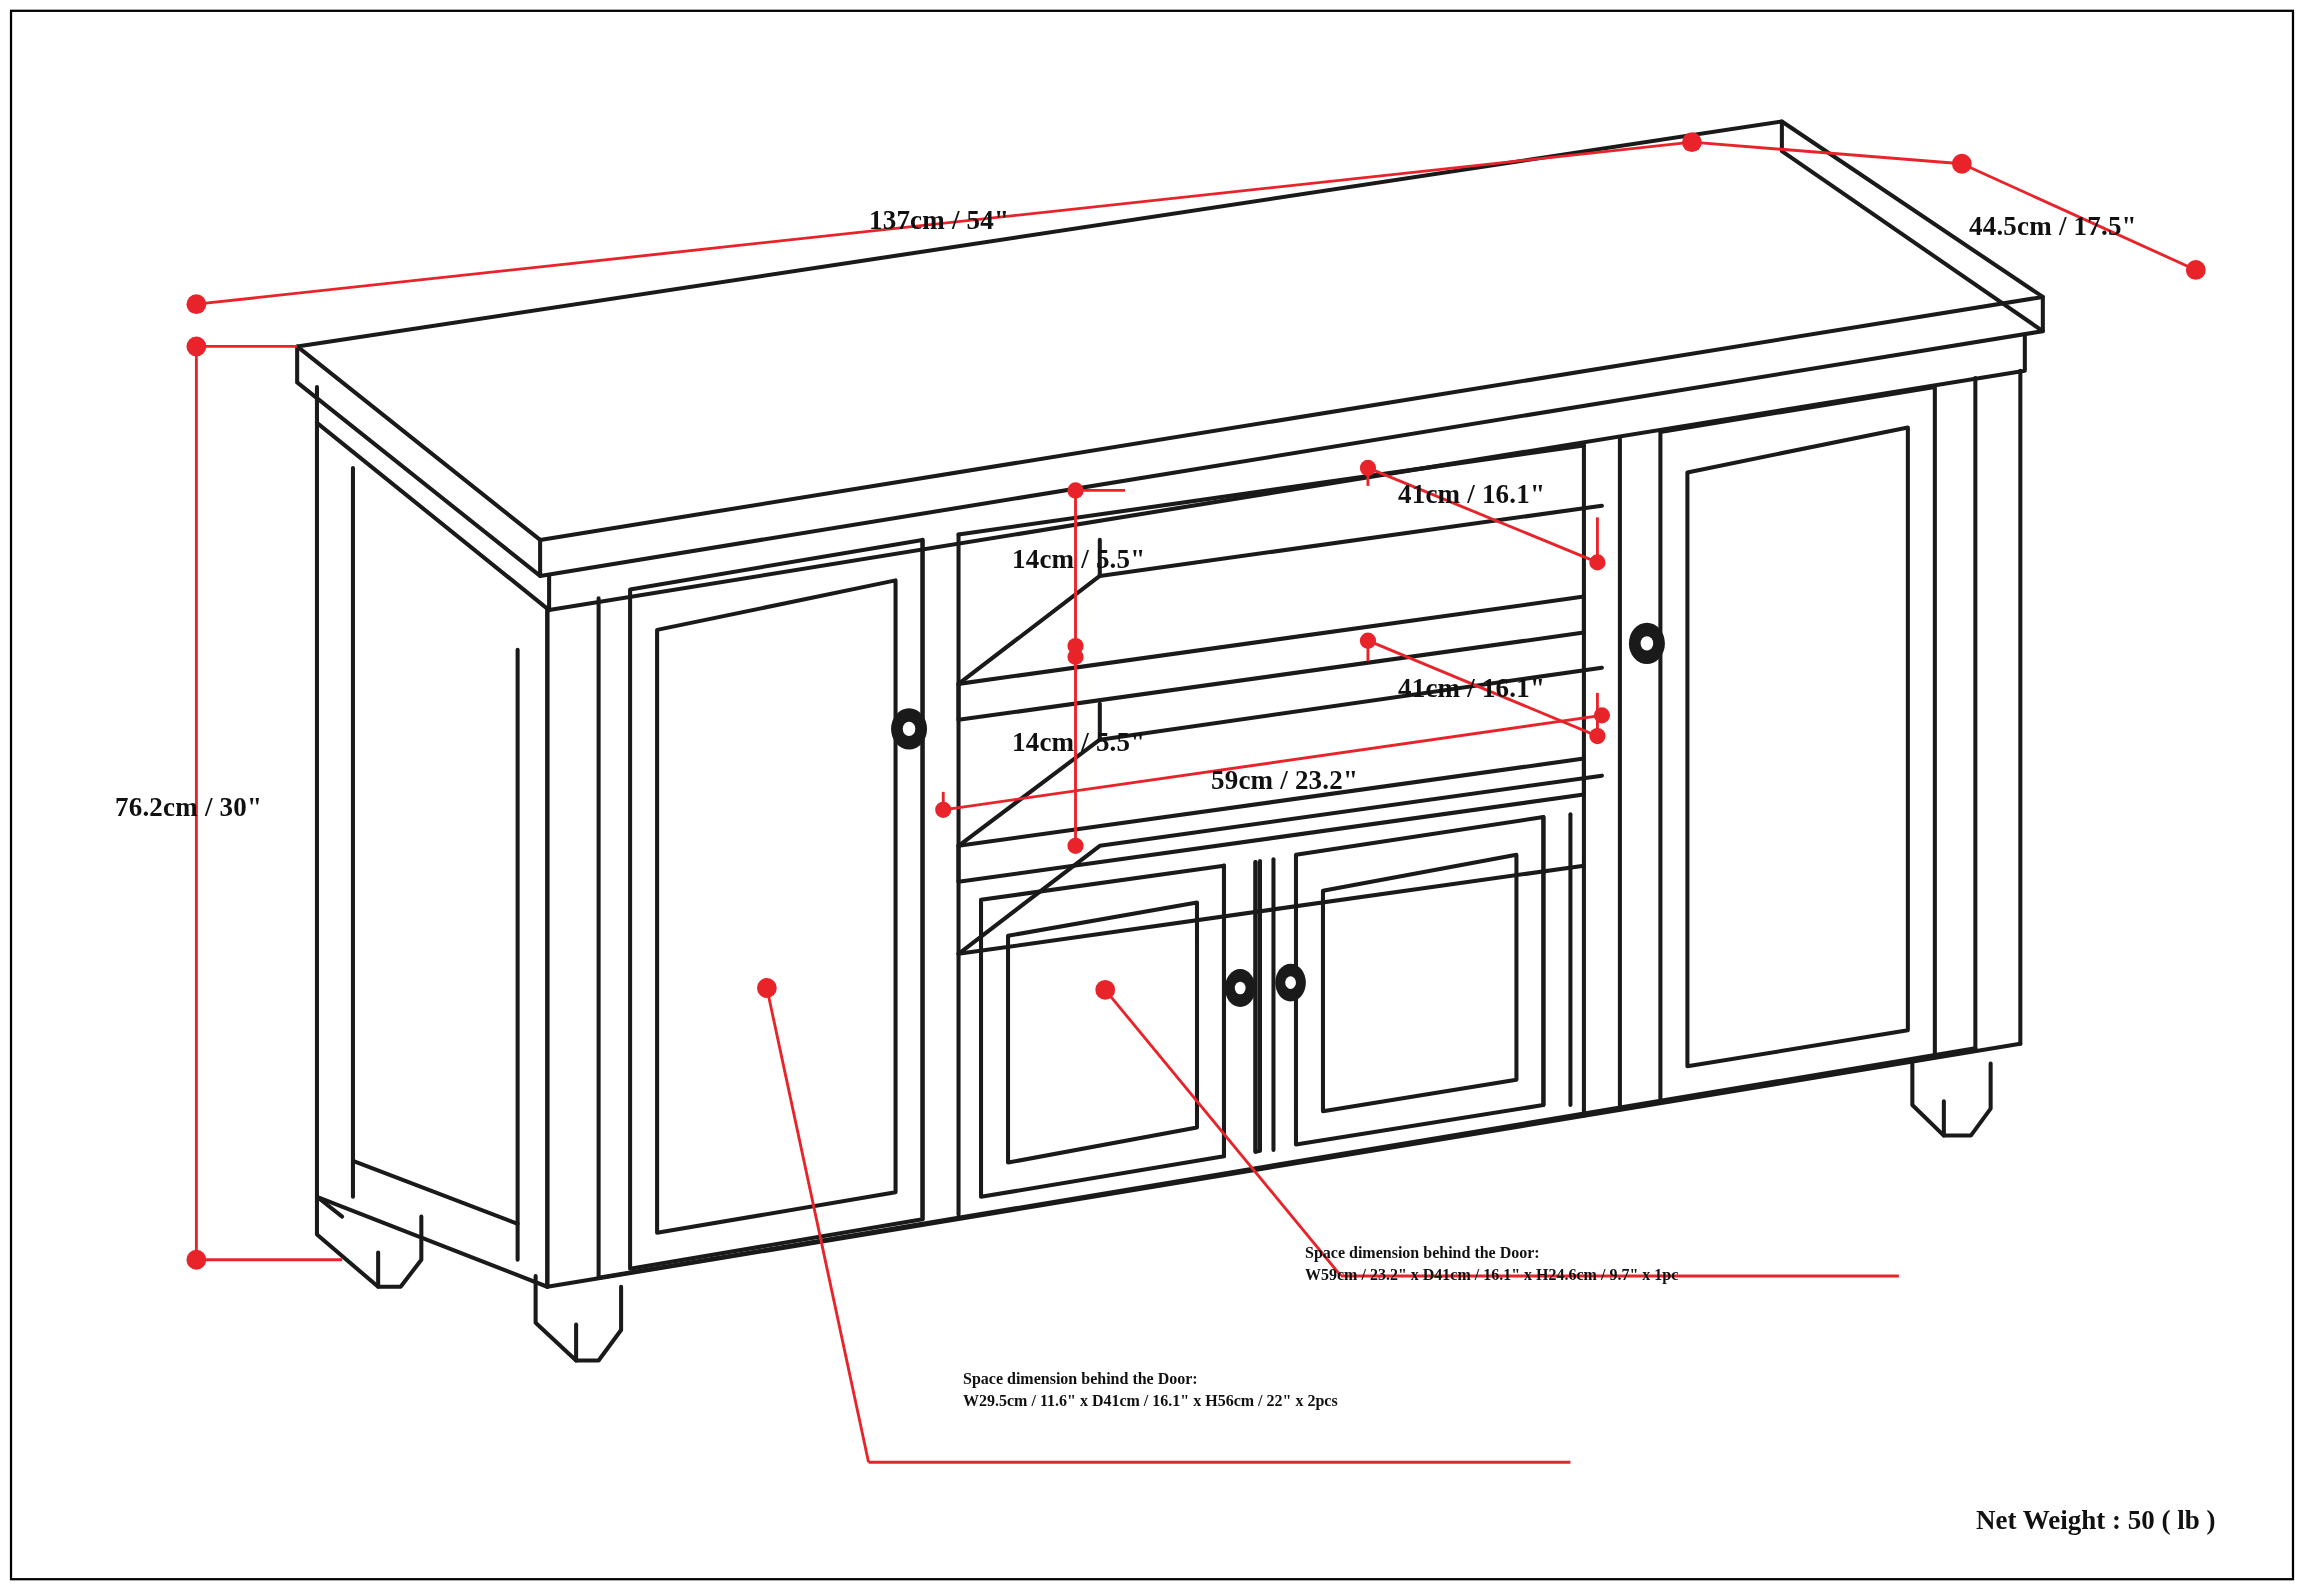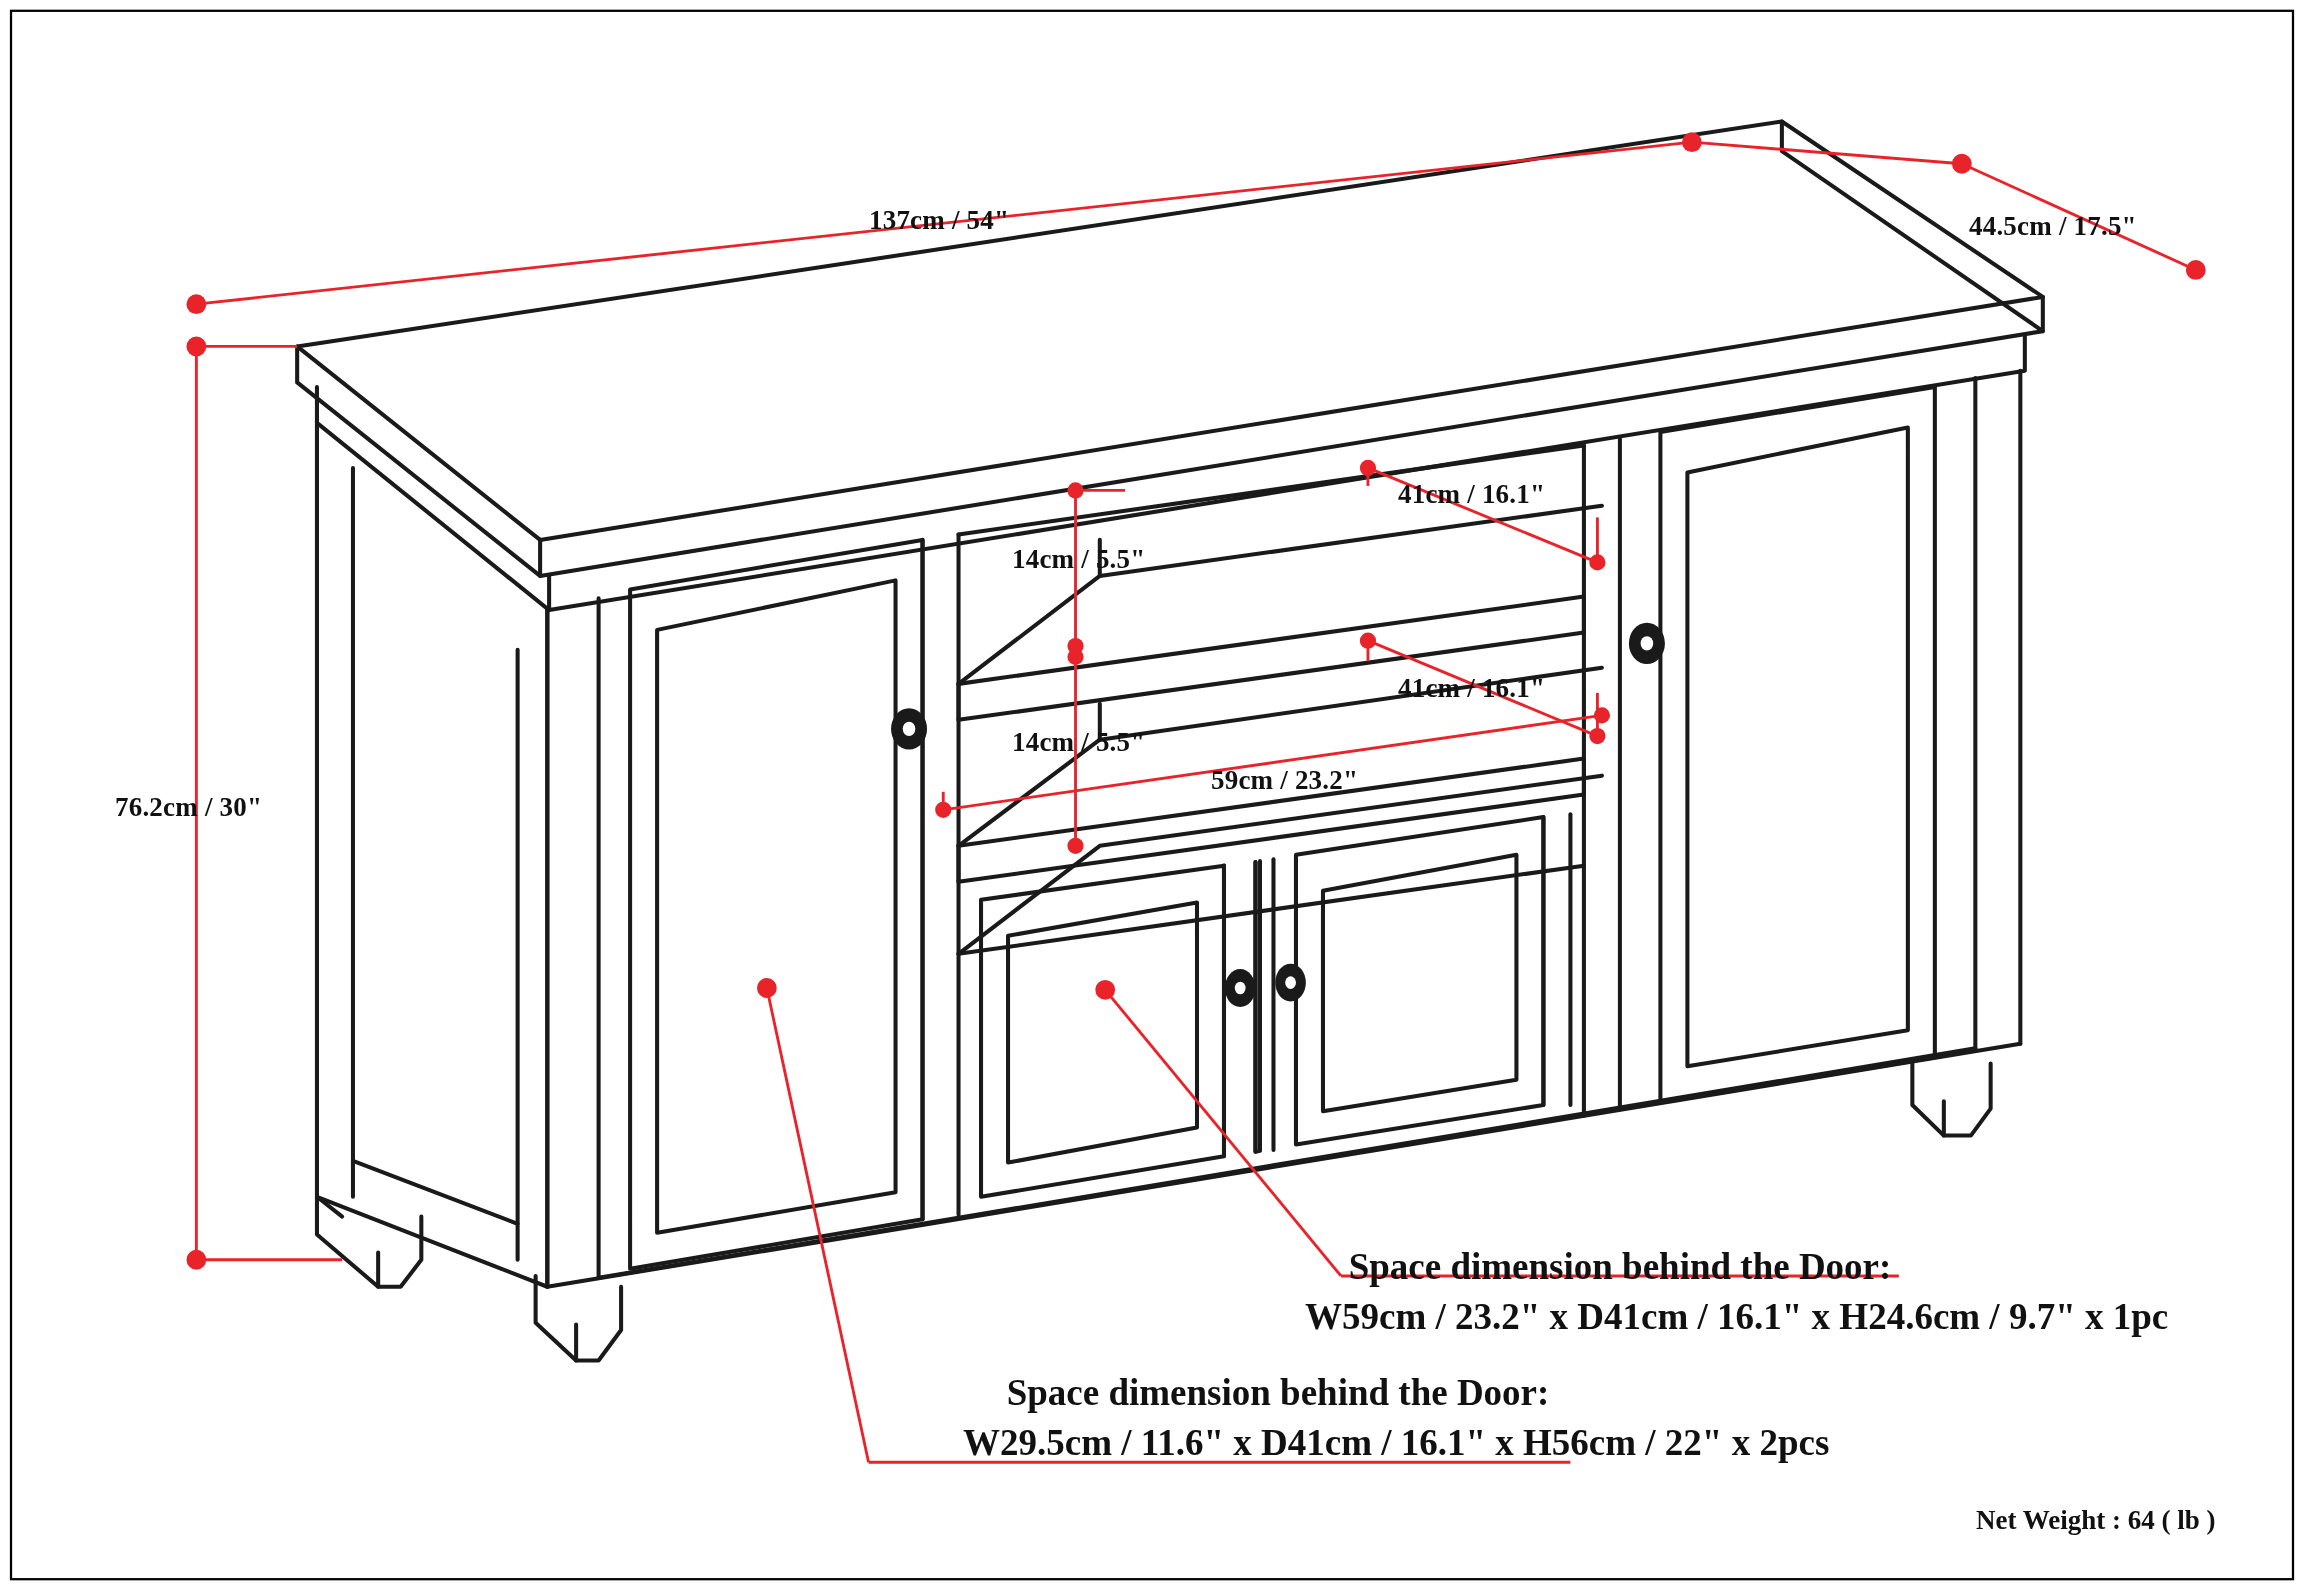--- a/index.html
+++ b/index.html
@@ -29,25 +29,25 @@
     font-family: "Liberation Serif", serif;
     font-size: 27px;
     font-weight: 700;
     color: #111111;
     white-space: nowrap;
     letter-spacing: 0.2px;
   }
   .note-label {
     position: absolute;
     font-family: "Liberation Serif", serif;
-    font-size: 37px;
+    font-size: 16px;
     font-weight: 700;
     color: #111111;
     white-space: nowrap;
-    text-align: center;
+    text-align: left;
     line-height: 1.35;
   }
   .weight-label {
     position: absolute;
     font-family: "Liberation Serif", serif;
     font-size: 27px;
     font-weight: 700;
     color: #111111;
     white-space: nowrap;
   }
@@ -238,16 +238,16 @@
   <div class="note-label" style="left:1305px; top:1242px; width:630px;">
     <div>Space dimension behind the Door:</div>
     <div>W59cm / 23.2" x D41cm / 16.1" x H24.6cm / 9.7" x 1pc</div>
   </div>
 
   <div class="note-label" style="left:963px; top:1368px; width:630px;">
     <div>Space dimension behind the Door:</div>
     <div>W29.5cm / 11.6" x D41cm / 16.1" x H56cm / 22" x 2pcs</div>
   </div>
 
-  <div class="weight-label" style="left:1976px; top:1505px;">Net Weight : 64 ( lb )</div>
+  <div class="weight-label" style="left:1976px; top:1505px;">Net Weight : 50 ( lb )</div>
 
 </div>
 
 
 </body></html>

